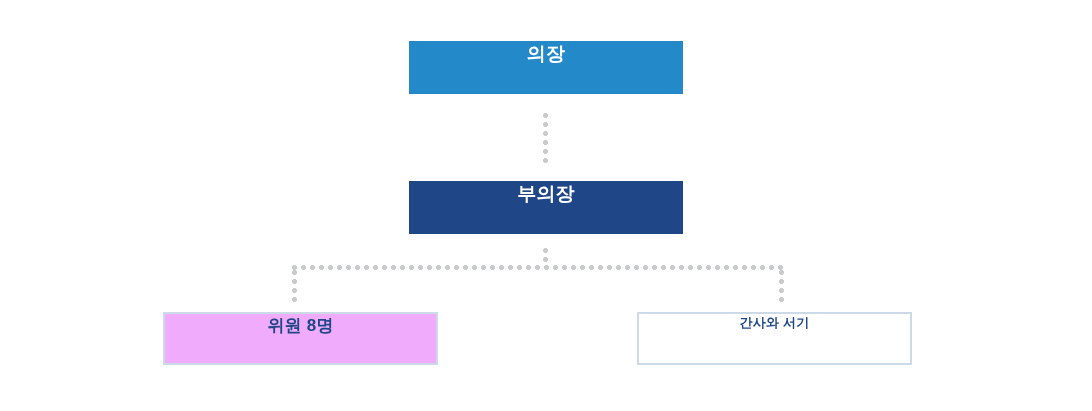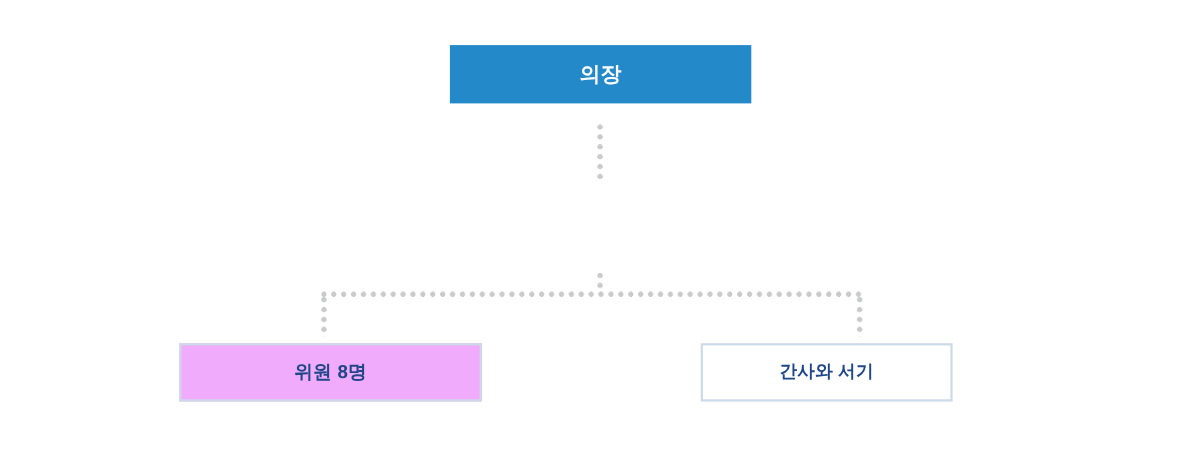--- a/index.html
+++ b/index.html
@@ -18,21 +18,21 @@
     height: 411px;
     background: #ffffff;
     overflow: hidden;
   }
 
   
   .node {
     position: absolute;
     box-sizing: border-box;
     display: flex;
-    align-items: center;
+    align-items: flex-start;
     justify-content: center;
     text-align: center;
     letter-spacing: 0.2px;
   }
 
   .node-chair {
     left: 409px;
     top: 41px;
     width: 274px;
     height: 53px;
@@ -61,26 +61,26 @@
     background: #f0abfc;
     border: 2px solid #ccdae8;
     color: #1f4788;
     font-size: 17px;
     font-weight: bold;
   }
 
   .node-secretary {
     left: 637px;
     top: 312px;
-    width: 229px;
+    width: 275px;
     height: 53px;
     background: #ffffff;
     border: 2px solid #ccdae8;
     color: #1f4788;
-    font-size: 16px;
+    font-size: 13px;
     font-weight: bold;
   }
 
   
   .connector {
     position: absolute;
     pointer-events: none;
   }
 
   .conn-vertical {
@@ -138,20 +138,23 @@
 <body>
 
 <div id="org-chart">
 
   <div class="node node-chair">
     <span>의장</span>
   </div>
 
   <div class="connector conn-vertical conn-chair-vice"></div>
 
+  <div class="node node-vicechair">
+    <span>부의장</span>
+  </div>
 
   <div class="connector conn-vertical conn-vice-bus"></div>
 
   <div class="connector conn-horizontal conn-bus"></div>
 
   <div class="connector conn-vertical conn-bus-left"></div>
 
   <div class="connector conn-vertical conn-bus-right"></div>
 
   <div class="node node-members">

